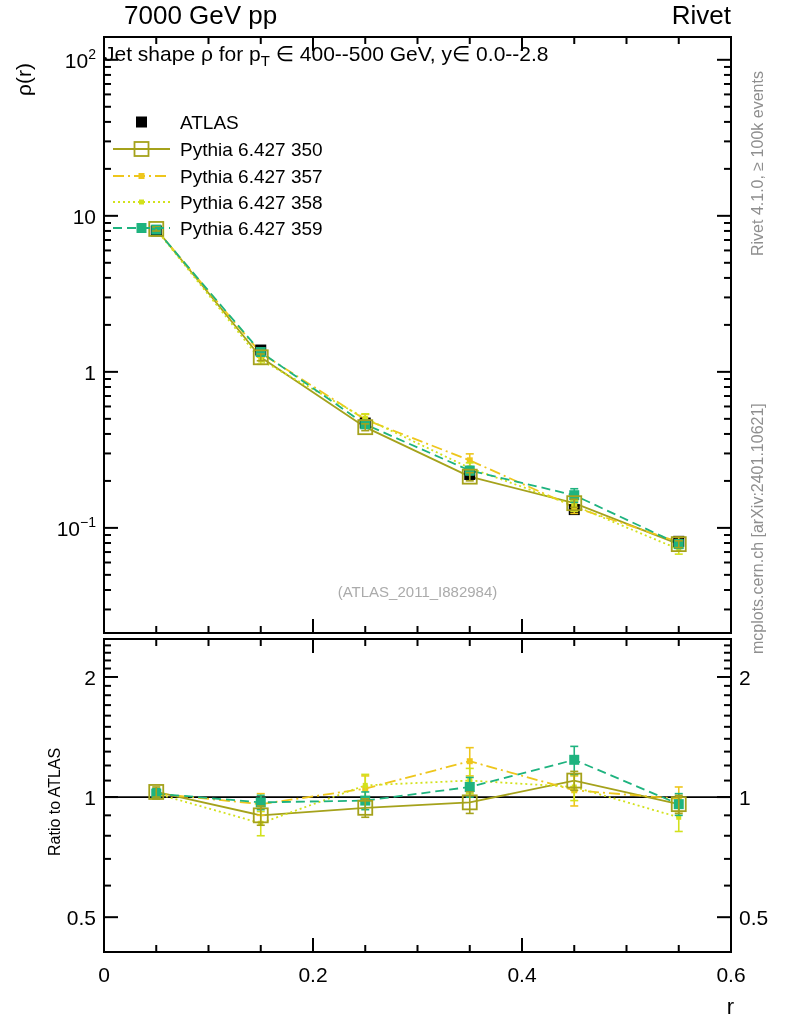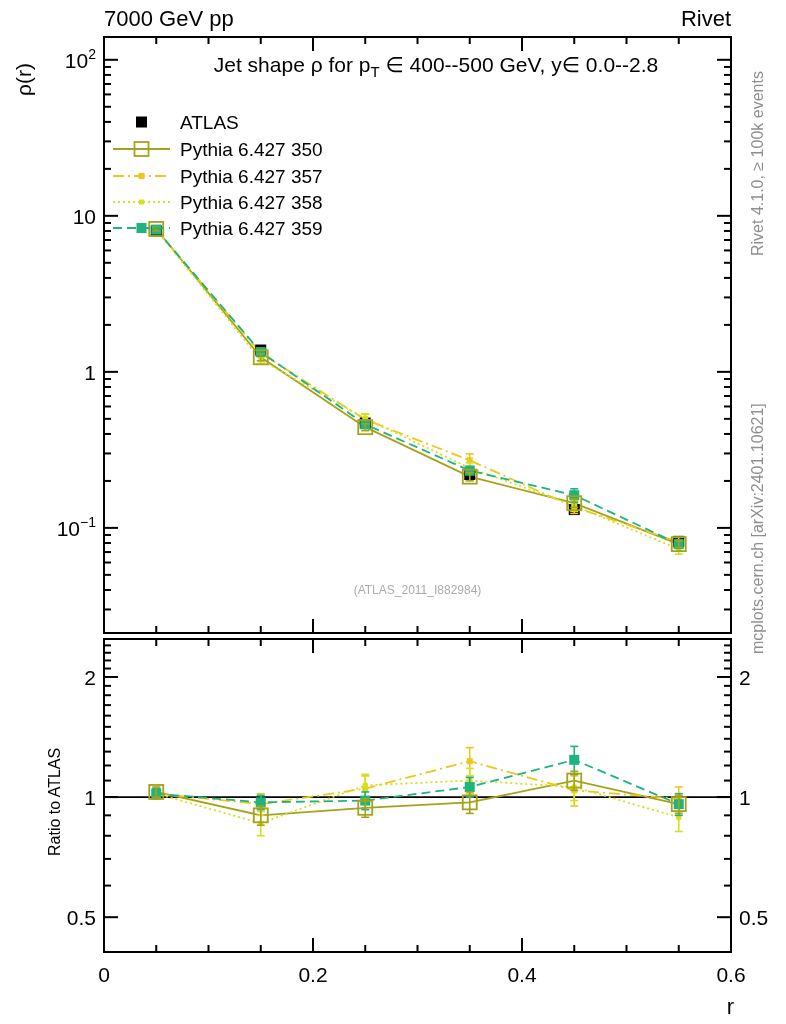--- a/index.html
+++ b/index.html
@@ -1,33 +1,33 @@
 <!DOCTYPE html>
 <html><head>
 <meta charset="utf-8">
 <style>
   html,body{margin:0;padding:0;background:#ffffff;}
   .page{position:relative;width:786px;height:1024px;background:#ffffff;
         font-family:"Liberation Sans", sans-serif;color:#000;overflow:hidden;}
   .abs{position:absolute;}
-  .hdr{font-size:22px;top:6px;white-space:nowrap;}
+  .hdr{font-size:26px;top:0;white-space:nowrap;margin-left:20px;}
   .hdr-left{left:104px;}
   .hdr-right{right:55px;}
-  .plot-title{left:104px;width:664px;top:53px;text-align:center;font-size:21px;white-space:nowrap;}
+  .plot-title{left:104px;width:664px;top:42px;text-align:left;font-size:21px;white-space:nowrap;}
   .plot-title sub{font-size:15px;}
   .ylabel-main{left:12px;top:96px;transform:rotate(-90deg);transform-origin:0 0;
                font-size:21px;white-space:nowrap;}
   .ylabel-ratio{left:46px;top:856px;transform:rotate(-90deg);transform-origin:0 0;
                 font-size:16px;white-space:nowrap;}
   .xlabel{right:52px;top:994px;font-size:22px;}
   .credit{color:#8f8f8f;font-size:16px;white-space:nowrap;transform:rotate(-90deg);
           transform-origin:0 0;}
   .credit-top{left:749px;top:256px;}
   .credit-bottom{left:749px;top:654px;}
-  .watermark{left:104px;width:627px;top:583px;text-align:center;color:#ababab;font-size:12px;}
+  .watermark{left:104px;width:627px;top:583px;text-align:center;color:#ababab;font-size:15px;}
   svg{position:absolute;left:0;top:0;}
 </style>
 </head>
 <body>
 
 <div class="page">
 
   <div class="abs hdr hdr-left">7000 GeV pp</div>
   <div class="abs hdr hdr-right">Rivet</div>
 

